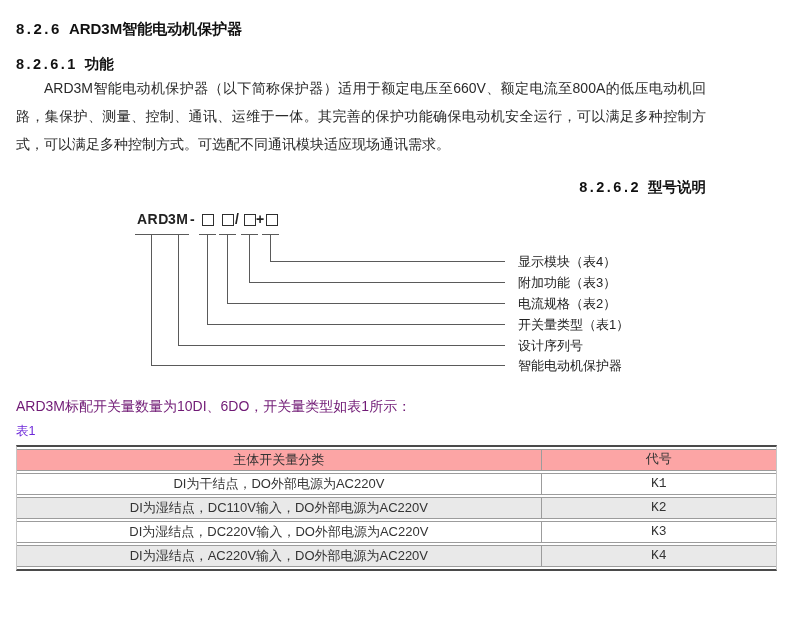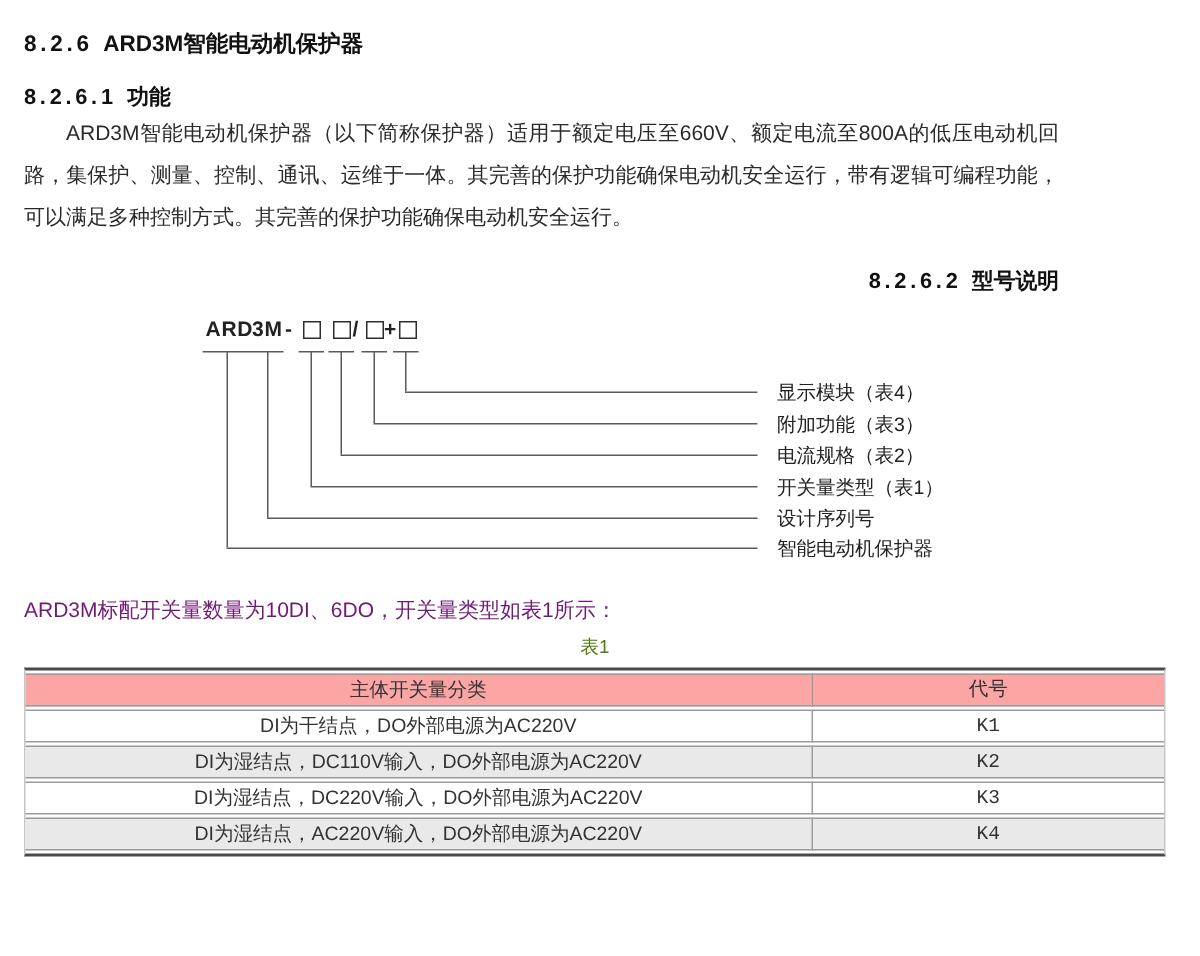--- a/index.html
+++ b/index.html
@@ -22,21 +22,21 @@
   .diagram { position:relative; height:172px; margin-top:10px; }
   .model-token { position:absolute; top:4px; font-size:14px; font-weight:bold; color:#222; letter-spacing:0.5px; white-space:nowrap; }
   .mbox { position:absolute; top:7px; width:10px; height:10px; border:1.5px solid #2e2e2e; background:#fff; }
   .dline { position:absolute; background:#5a5a5a; }
   .dline.h { height:1px; }
   .dline.v { width:1px; }
   .dlabel { position:absolute; left:502px; font-size:13px; color:#222; white-space:nowrap; }
 
   
   .table-intro { margin:16px 0 0 0; font-size:14px; line-height:22px; color:#701a75; }
-  .table-caption { width:761px; margin:6px 0 5px 0; text-align:center; font-size:12.5px; color:#4d7c0f; }
+  .table-caption { width:761px; margin:6px 0 5px 0; text-align:left; font-size:12.5px; color:#6d28d9; }
   table.spec {
     width:761px; table-layout:fixed;
     border-collapse:separate; border-spacing:0 2px;
     border-top:2px solid #4a4a4a; border-bottom:2px solid #4a4a4a;
     border-left:1px solid #c6c6c6; border-right:1px solid #c6c6c6;
     font-size:13px; color:#333;
   }
   table.spec th, table.spec td {
     height:20px; line-height:20px; padding:0 6px;
     text-align:center; font-weight:normal;
@@ -53,21 +53,21 @@
 <div class="page">
 
   <div class="sec-heading">
     <span class="heading-num">8.2.6</span><span>ARD3M智能电动机保护器</span>
   </div>
 
   <div class="sub-heading" id="sub-func">
     <span class="heading-num">8.2.6.1</span><span>功能</span>
   </div>
 
-  <p class="body-text">ARD3M智能电动机保护器（以下简称保护器）适用于额定电压至660V、额定电流至800A的低压电动机回路，集保护、测量、控制、通讯、运维于一体。其完善的保护功能确保电动机安全运行，带有逻辑可编程功能，可以满足多种控制方式。其完善的保护功能确保电动机安全运行。</p>
+  <p class="body-text">ARD3M智能电动机保护器（以下简称保护器）适用于额定电压至660V、额定电流至800A的低压电动机回路，集保护、测量、控制、通讯、运维于一体。其完善的保护功能确保电动机安全运行，可以满足多种控制方式，可以满足多种控制方式。可选配不同通讯模块适应现场通讯需求。</p>
 
   <div class="sub-heading" id="sub-model">
     <span class="heading-num">8.2.6.2</span><span>型号说明</span>
   </div>
 
   <div class="diagram">
     <span class="model-token" style="left:121px">ARD</span>
     <span class="model-token" style="left:152px">3M</span>
     <span class="model-token" style="left:174px">-</span>
     <span class="mbox" style="left:186px"></span>

